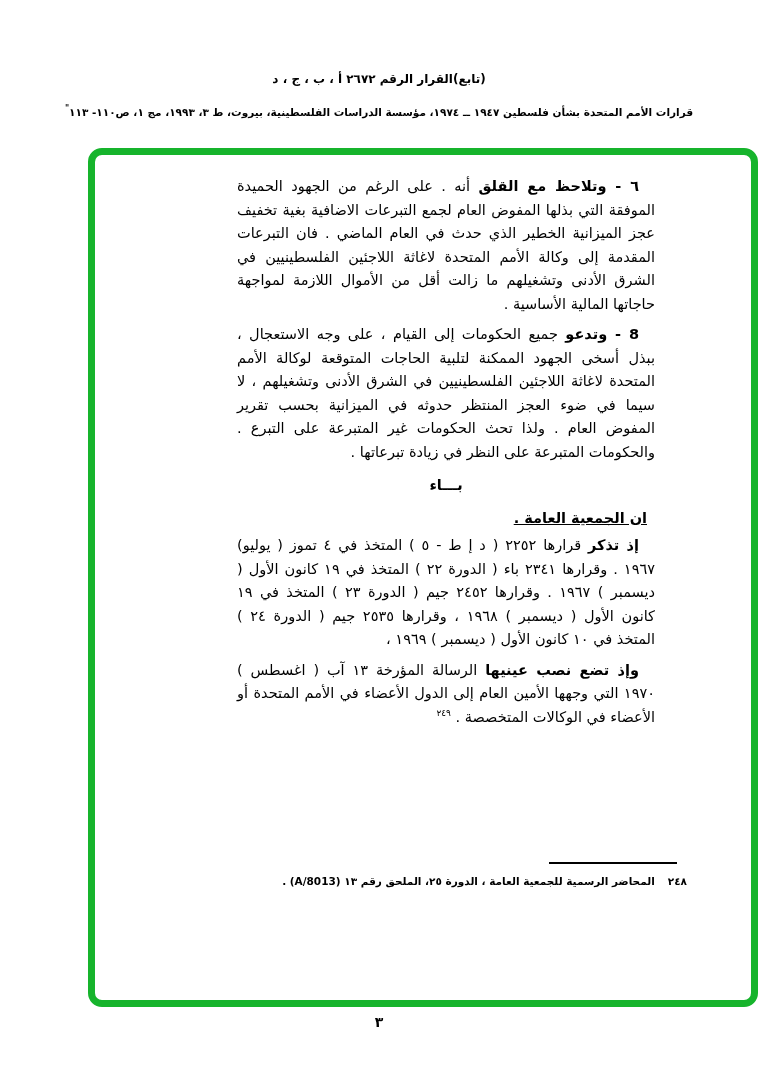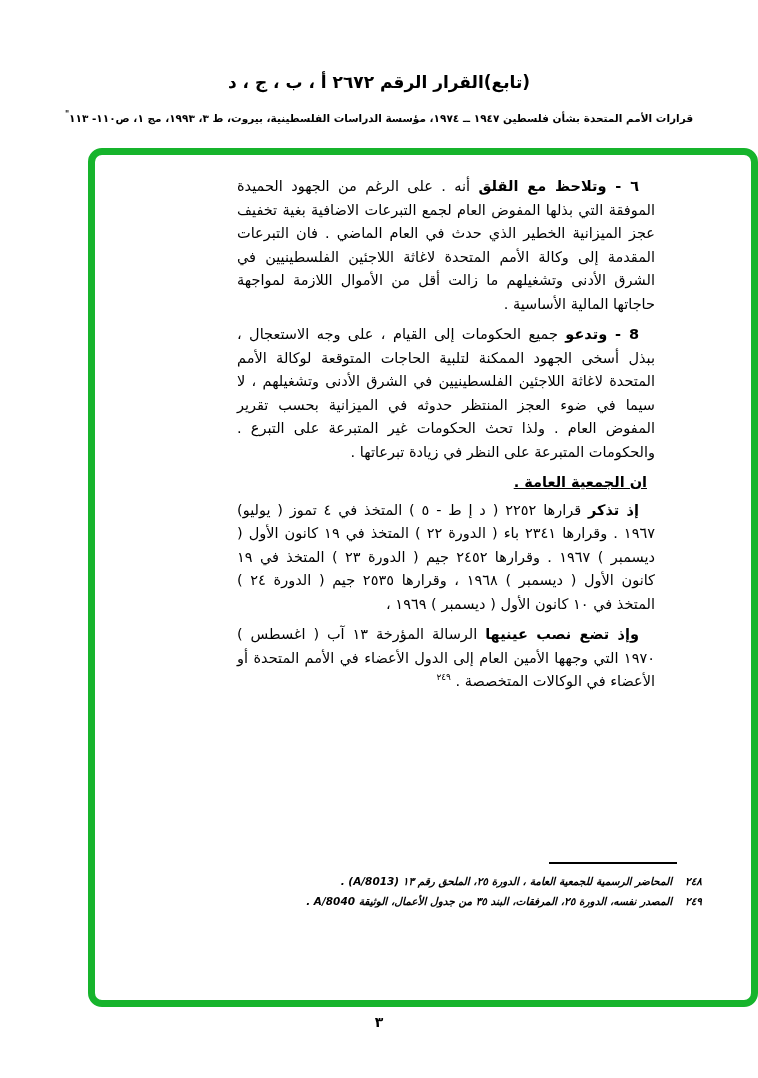--- a/index.html
+++ b/index.html
@@ -8,21 +8,21 @@
   body { font-family: "DejaVu Sans", sans-serif; color: var(--ink); }
   .page {
     position: relative;
     width: 758px; height: 1078px;
     background: #ffffff;
     overflow: hidden;
     margin: 0 auto;
   }
   
   .doc-header { position: absolute; top: 72px; left: 0; right: 0; text-align: center; direction: rtl; }
-  .doc-title { font-size: 17px; font-weight: bold; letter-spacing: .2px; }
+  .doc-title { font-size: 12px; font-weight: bold; letter-spacing: .2px; }
   .doc-source { font-size: 10.5px; font-weight: bold; margin-top: 18px; }
   .doc-source sup { font-size: 8px; }
   
   .frame {
     position: absolute;
     left: 40px; top: 148px;
     width: 670px; height: 859px;
     border: 7px solid var(--green);
     border-radius: 14px;
     overflow: hidden;
@@ -52,28 +52,27 @@
   .assembly-line { font-weight: bold; text-indent: 8px; margin-bottom: 4px; text-decoration: underline; }
   
   .fn-rule {
     position: absolute;
     left: 549px; top: 862px;
     width: 128px; height: 0;
     border-top: 2px solid var(--ink);
   }
   .footnotes {
     position: absolute;
-    top: 871px; right: 56px;
+    top: 871px; right: 71px;
     width: 460px;
     direction: rtl;
     text-align: right;
     font-size: 10.5px;
     font-weight: bold;
     line-height: 20px;
-    font-style: italic;
   }
   .footnote { white-space: normal; }
   .fn-num { display: inline-block; margin-left: 13px; }
   
   .page-num {
     position: absolute;
     left: 0; right: 0; top: 1014px;
     text-align: center;
     font-size: 14px;
     font-weight: bold;
@@ -89,33 +88,33 @@
     <div class="doc-source"><span>قرارات الأمم المتحدة بشأن فلسطين ١٩٤٧ ــ ١٩٧٤، مؤسسة الدراسات الفلسطينية، بيروت، ط ٣، ١٩٩٣، مج ١، ص١١٠- ١١٣</span><sup>"</sup></div>
   </div>
 
   <div class="frame">
     <div class="content">
 
       <p class="para"><b>٦ - وتلاحظ مع القلق</b><span> أنه . على الرغم من الجهود الحميدة الموفقة التي بذلها المفوض العام لجمع التبرعات الاضافية بغية تخفيف عجز الميزانية الخطير الذي حدث في العام الماضي . فان التبرعات المقدمة إلى وكالة الأمم المتحدة لاغاثة اللاجئين الفلسطينيين في الشرق الأدنى وتشغيلهم ما زالت أقل من الأموال اللازمة لمواجهة حاجاتها المالية الأساسية .</span></p>
 
       <p class="para"><b>8 - وتدعو</b><span> جميع الحكومات إلى القيام ، على وجه الاستعجال ، ببذل أسخى الجهود الممكنة لتلبية الحاجات المتوقعة لوكالة الأمم المتحدة لاغاثة اللاجئين الفلسطينيين في الشرق الأدنى وتشغيلهم ، لا سيما في ضوء العجز المنتظر حدوثه في الميزانية بحسب تقرير المفوض العام . ولذا تحث الحكومات غير المتبرعة على التبرع . والحكومات المتبرعة على النظر في زيادة تبرعاتها .</span></p>
 
+      <div class="section-heading">بـــاء</div>
 
       <p class="para assembly-line">ان الجمعية العامة .</p>
 
       <p class="para"><b>إذ تذكر</b><span> قرارها ٢٢٥٢ ( د إ ط - ٥ ) المتخذ في ٤ تموز ( يوليو) ١٩٦٧ . وقرارها ٢٣٤١ باء ( الدورة ٢٢ ) المتخذ في ١٩ كانون الأول ( ديسمبر ) ١٩٦٧ . وقرارها ٢٤٥٢ جيم ( الدورة ٢٣ ) المتخذ في ١٩ كانون الأول ( ديسمبر ) ١٩٦٨ ، وقرارها ٢٥٣٥ جيم ( الدورة ٢٤ ) المتخذ في ١٠ كانون الأول ( ديسمبر ) ١٩٦٩ ،</span></p>
 
 
       <p class="para"><b>وإذ تضع نصب عينيها</b><span> الرسالة المؤرخة ١٣ آب ( اغسطس ) ١٩٧٠ التي وجهها الأمين العام إلى الدول الأعضاء في الأمم المتحدة أو الأعضاء في الوكالات المتخصصة .</span> <sup>٢٤٩</sup></p>
 
     </div>
   </div>
 
   <div class="fn-rule"></div>
 
   <div class="footnotes">
     <div class="footnote"><span class="fn-num">٢٤٨</span><span>المحاضر الرسمية للجمعية العامة ، الدورة ٢٥، الملحق رقم ١٣ (A/8013) .</span></div>
-    <div class="footnote"><span class="fn-num">٢٤٩</span><span>المصدر نفسه، الدورة ٢٥، المرفقات، البند ٣٥ من جدول الأعمال، الوثيقة A/8040 .</span></div>
   </div>
 
   <div class="page-num">٣</div>
 
 </div>
 
 </body></html>

